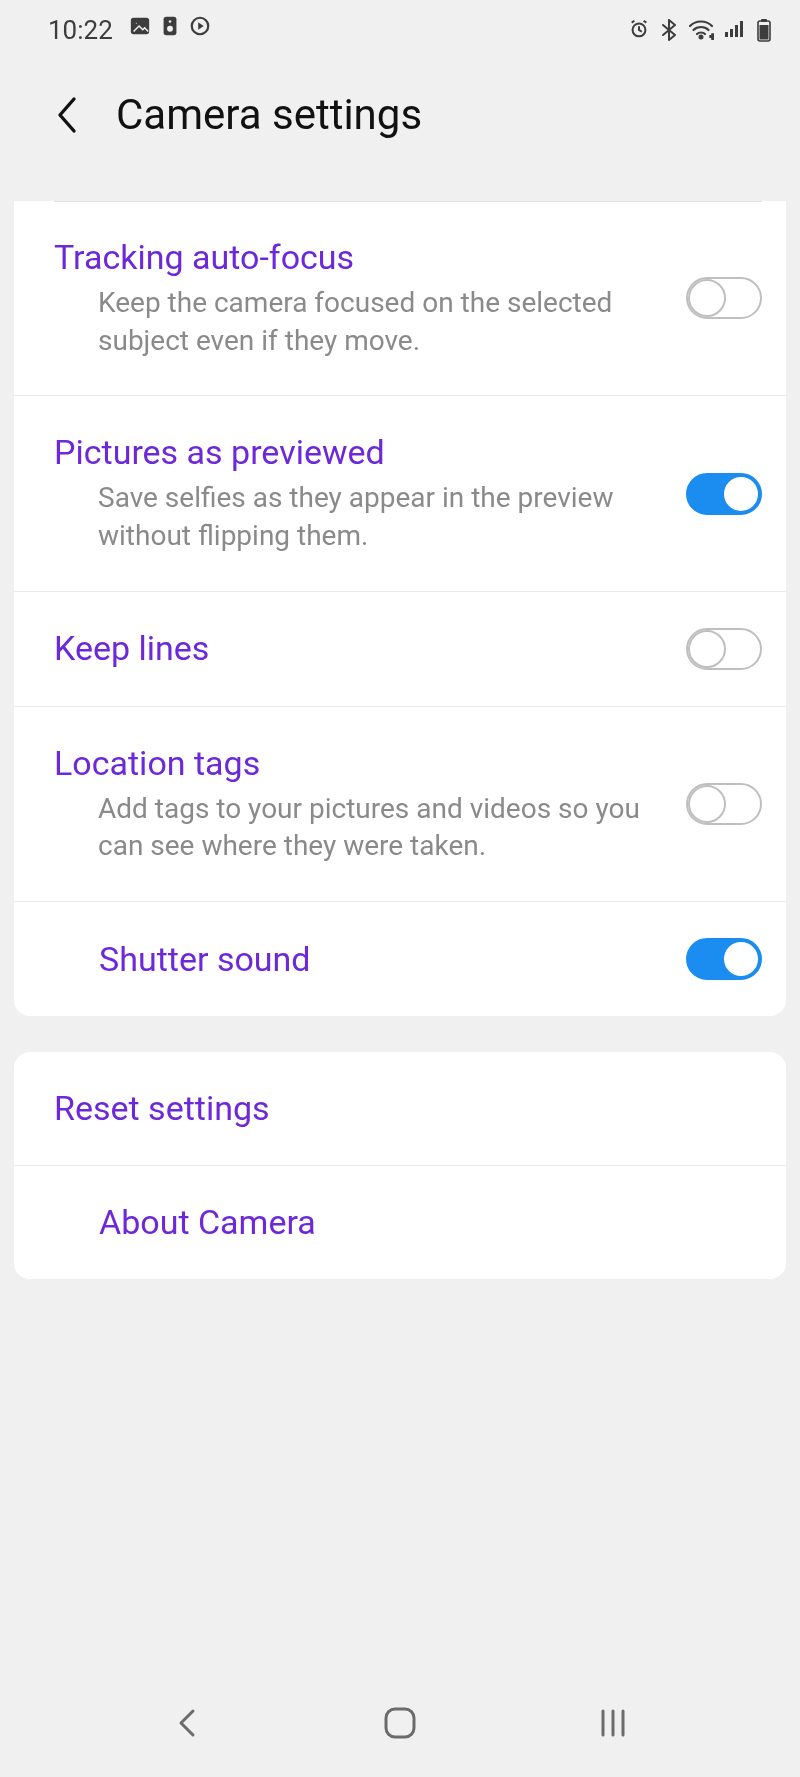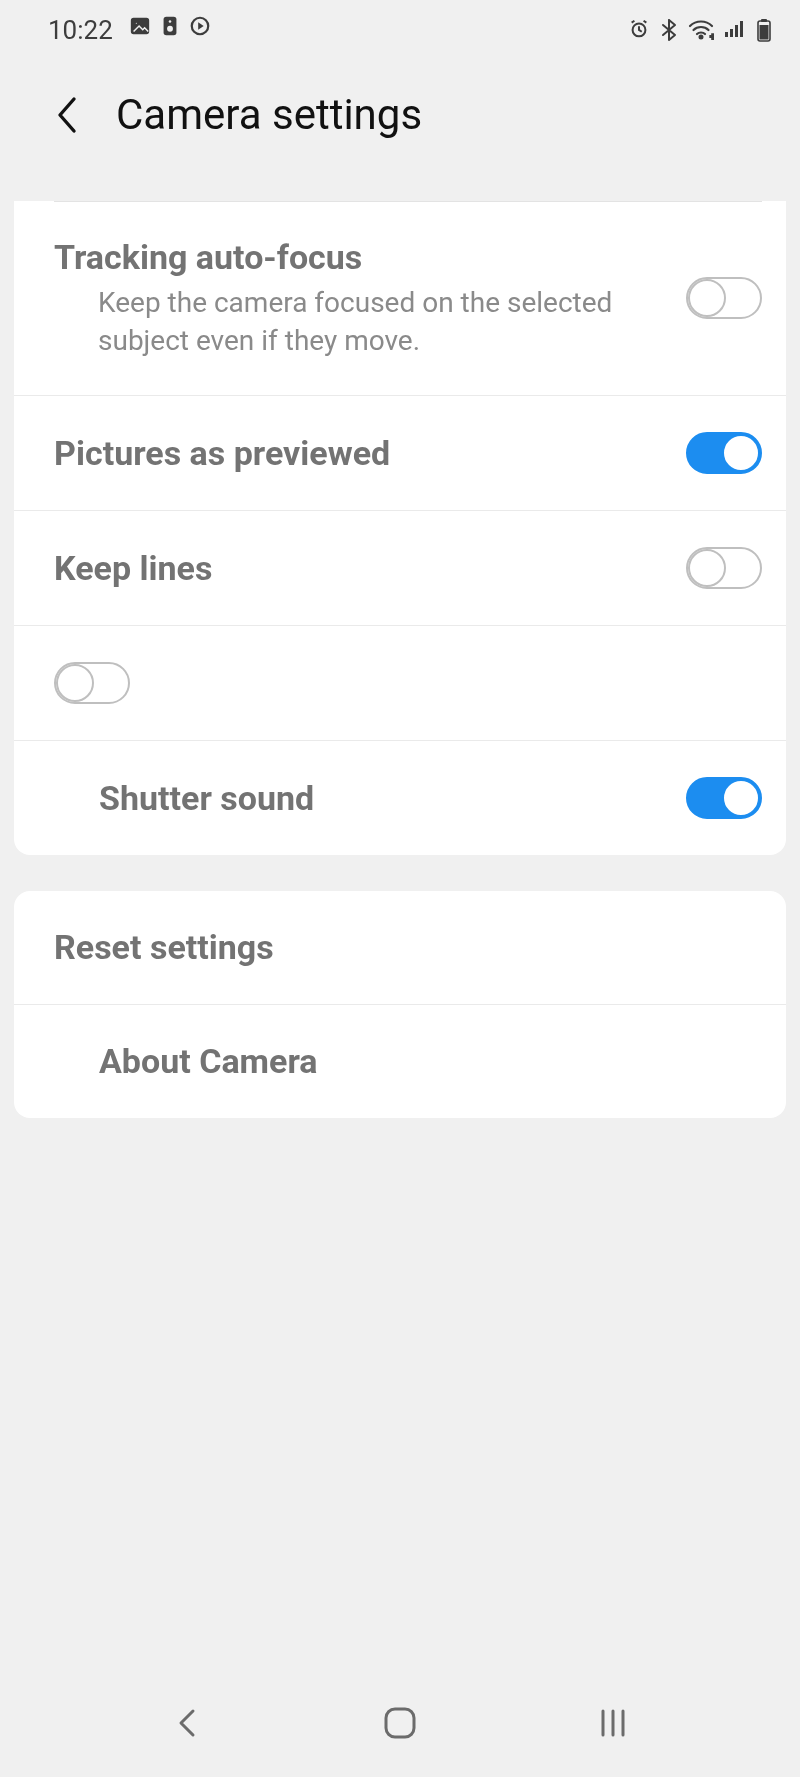--- a/index.html
+++ b/index.html
@@ -71,22 +71,22 @@
     display:flex;
     align-items:center;
     padding: 36px 24px 36px 40px;
     border-bottom: 1px solid #eaeaea;
     gap: 24px;
   }
   .row:last-child { border-bottom: none; margin-left: 45px; }
   .row-text { flex: 1 1 auto; min-width:0; }
   .row-title {
     font-size: 34px;
-    color: #737373;
-    font-weight: 700;
+    color: #6d28d9;
+    font-weight: 400;
     line-height: 1.2;
   }
   .row-sub {
     font-size: 28px;
     color: #8a8a8a;
     line-height: 1.35;
     margin-top: 6px;
     max-width: 560px;
     margin-left: 44px;
   }
@@ -220,38 +220,43 @@
       </div>
       <div class="toggle">
           <div class="track"></div>
           <div class="knob"></div>
         </div>
     </div>
 
     <div class="row">
       <div class="row-text">
         <div class="row-title">Pictures as previewed</div>
+        <div class="row-sub">Save selfies as they appear in the preview without flipping them.</div>
       </div>
       <div class="toggle on">
           <div class="track"></div>
           <div class="knob"></div>
         </div>
     </div>
 
     <div class="row">
       <div class="row-text">
         <div class="row-title">Keep lines</div>
       </div>
       <div class="toggle">
           <div class="track"></div>
           <div class="knob"></div>
         </div>
     </div>
 
     <div class="row">
+      <div class="row-text">
+        <div class="row-title">Location tags</div>
+        <div class="row-sub">Add tags to your pictures and videos so you can see where they were taken.</div>
+      </div>
       <div class="toggle">
           <div class="track"></div>
           <div class="knob"></div>
         </div>
     </div>
 
 
     <div class="row">
       <div class="row-text">
         <div class="row-title">Shutter sound</div>

